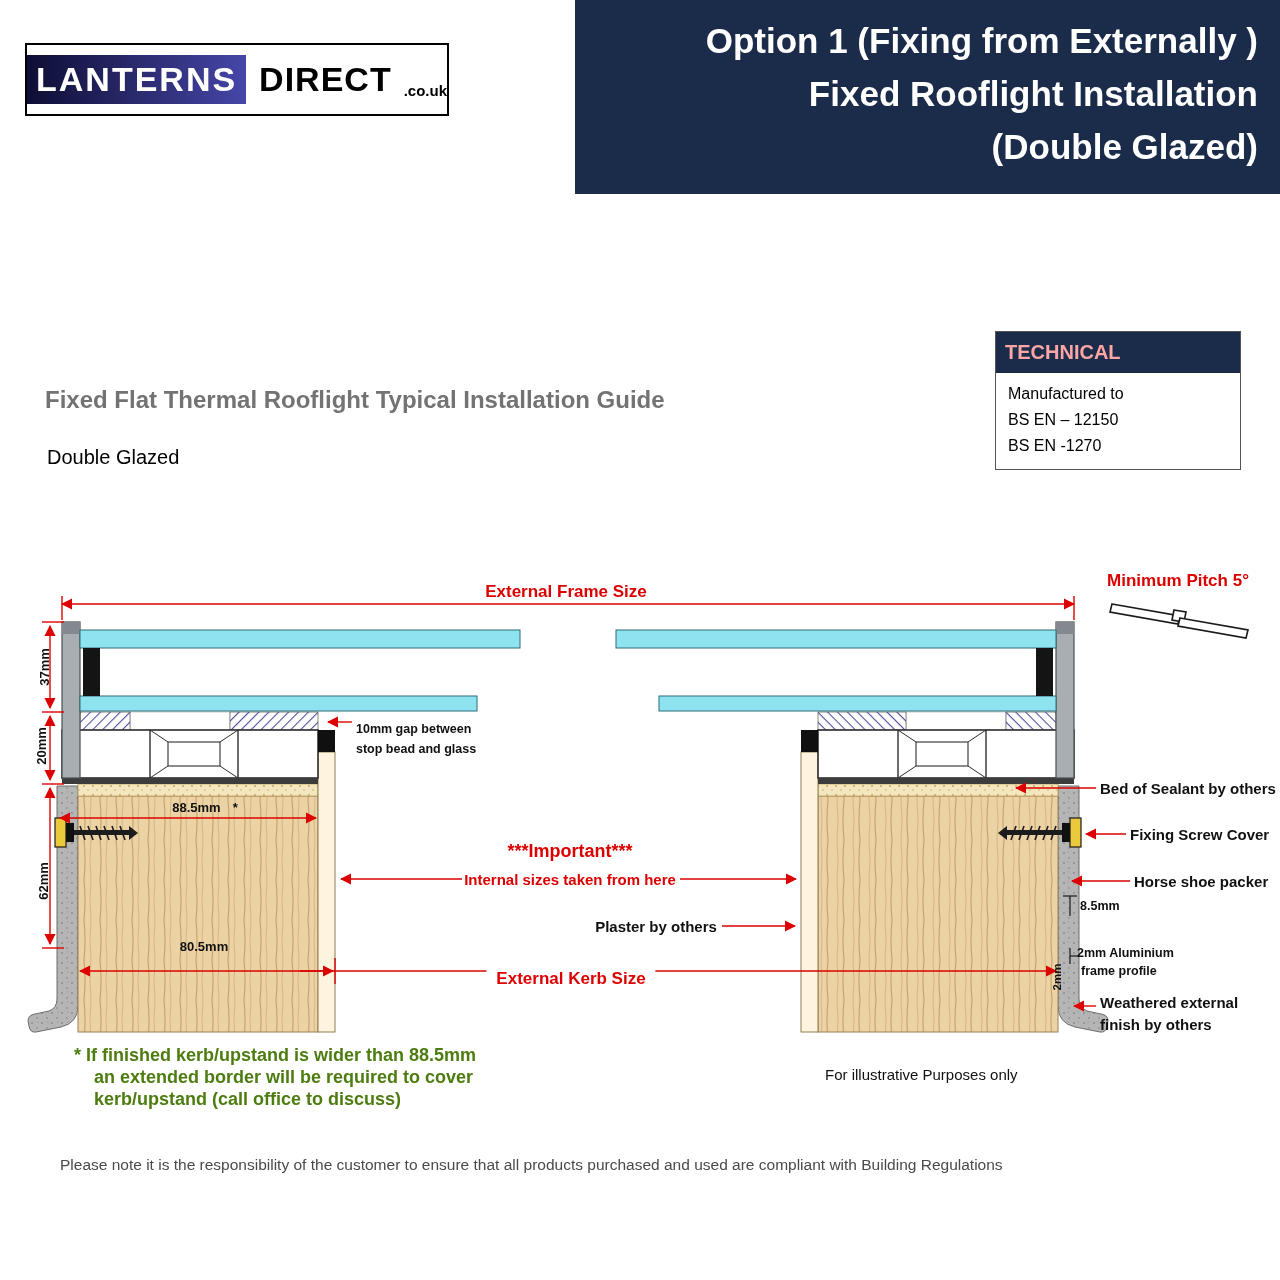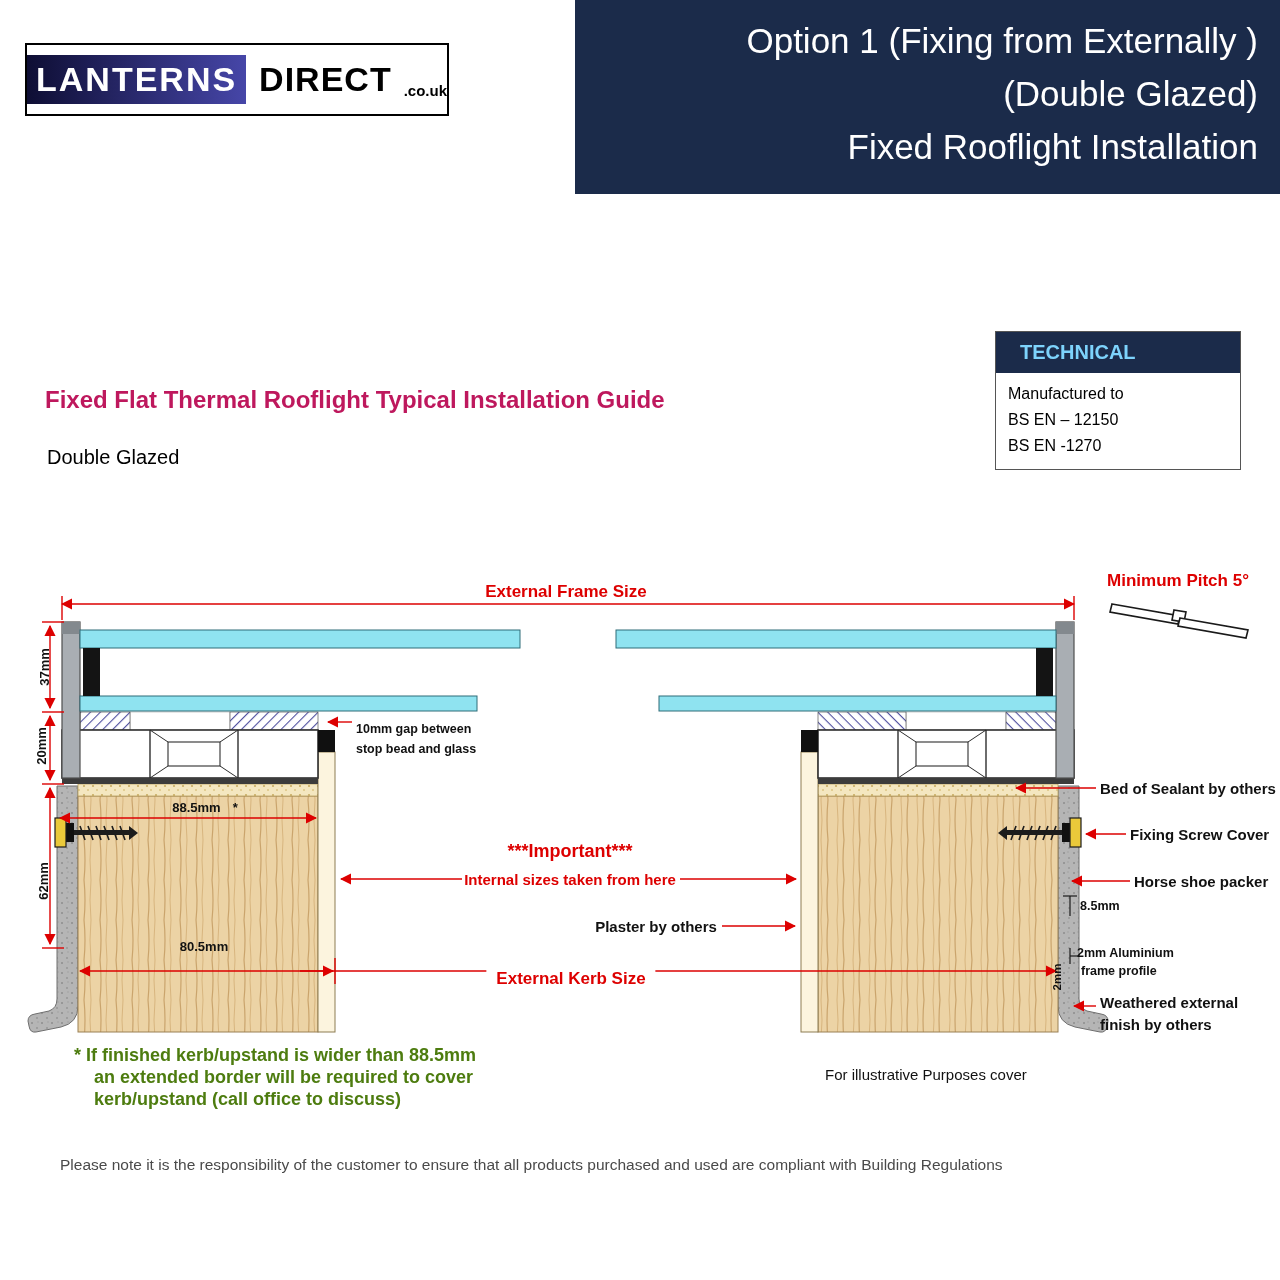--- a/index.html
+++ b/index.html
@@ -1,33 +1,33 @@
 <!DOCTYPE html>
 <html><head>
 <meta charset="utf-8">
 <style>
   *{margin:0;padding:0;box-sizing:border-box}
   html,body{width:1280px;height:1280px}
   body{position:relative;background:#fff;font-family:"Liberation Sans",sans-serif;overflow:hidden}
 
   
   .banner{position:absolute;left:575px;top:0;width:705px;height:194px;background:#1b2b4a;color:#fff;
-          text-align:right;padding:14px 22px 0 0;font-weight:400;font-size:35px;line-height:53px}
+          text-align:right;padding:14px 22px 0 0;font-weight:700;font-size:35px;line-height:53px}
   .logo-box{position:absolute;left:25px;top:43px;background:#fff;border:2px solid #000;padding:10px 0;
             display:flex;align-items:center}
   .logo-lanterns{background:linear-gradient(90deg,#0e0e34,#4646a8);color:#fff;font-weight:700;font-size:34px;
                  letter-spacing:2px;padding:5px 9px}
   .logo-direct{font-weight:800;font-size:34px;letter-spacing:1px;color:#000;margin-left:13px}
   .logo-suffix{font-size:15px;font-weight:700;color:#000;align-self:flex-end;margin:0 0 5px 12px}
 
   
-  .main-title{position:absolute;left:45px;top:386px;font-size:24px;font-weight:700;color:#be185d}
+  .main-title{position:absolute;left:45px;top:386px;font-size:24px;font-weight:700;color:#737373}
   .sub-title{position:absolute;left:47px;top:446px;font-size:20px;color:#000}
   .tech-box{position:absolute;left:995px;top:331px;width:246px;border:1px solid #555;background:#fff}
-  .tech-header{background:#1b2b4a;color:#7dd3fc;font-weight:700;font-size:20px;padding:9px 24px}
+  .tech-header{background:#1b2b4a;color:#fca5a5;font-weight:700;font-size:20px;padding:9px 9px}
   .tech-body{padding:8px 12px 10px;font-size:16px;line-height:26px;color:#000}
 
   
   .diagram-svg{position:absolute;left:0;top:0}
 
   
   .lbl{position:absolute;white-space:nowrap;color:#111}
   .c{transform:translate(-50%,-50%)}
   .lv{transform:translateY(-50%)}
   .rot{transform:translate(-50%,-50%) rotate(-90deg)}
@@ -42,22 +42,22 @@
   .footnote{position:absolute;left:74px;top:1044px;font-size:18px;font-weight:700;line-height:22px;color:#4d7c0f}
   .footnote .ind{margin-left:20px}
   .footer-note{position:absolute;left:60px;top:1156px;font-size:15.5px;color:#4a4a4a}
   .dim885{display:flex;gap:12px}
 </style>
 </head>
 <body>
 
 <div class="banner">
   <div>Option 1 (Fixing from Externally )</div>
+  <div>Fixed Rooflight Installation</div>
   <div>(Double Glazed)</div>
-  <div>Fixed Rooflight Installation</div>
 </div>
 
 <div class="logo-box">
   <span class="logo-lanterns">LANTERNS</span>
   <span class="logo-direct">DIRECT</span>
   <span class="logo-suffix">.co.uk</span>
 </div>
 
 <div class="main-title">Fixed Flat Thermal Rooflight Typical Installation Guide</div>
 <div class="sub-title">Double Glazed</div>
@@ -219,21 +219,21 @@
     <div>2mm Aluminium</div>
     <div class="ind" style="margin-left:4px">frame profile</div>
   </div>
   <div class="lbl rot b fs11" style="left:1057px;top:977px">2mm</div>
 
   <div class="lbl b fs15 weathered-block" style="left:1100px;top:992px">
     <div>Weathered external</div>
     <div>finish by others</div>
   </div>
 
-  <div class="lbl fs15" style="left:825px;top:1066px">For illustrative Purposes cover</div>
+  <div class="lbl fs15" style="left:825px;top:1066px">For illustrative Purposes only</div>
 </div>
 
 <div class="footnote">
   <div>* If finished kerb/upstand is wider than 88.5mm</div>
   <div class="ind">an extended border will be required to cover</div>
   <div class="ind">kerb/upstand (call office to discuss)</div>
 </div>
 
 <div class="footer-note">Please note it is the responsibility of the customer to ensure that all products purchased and used are compliant with Building Regulations</div>
 

